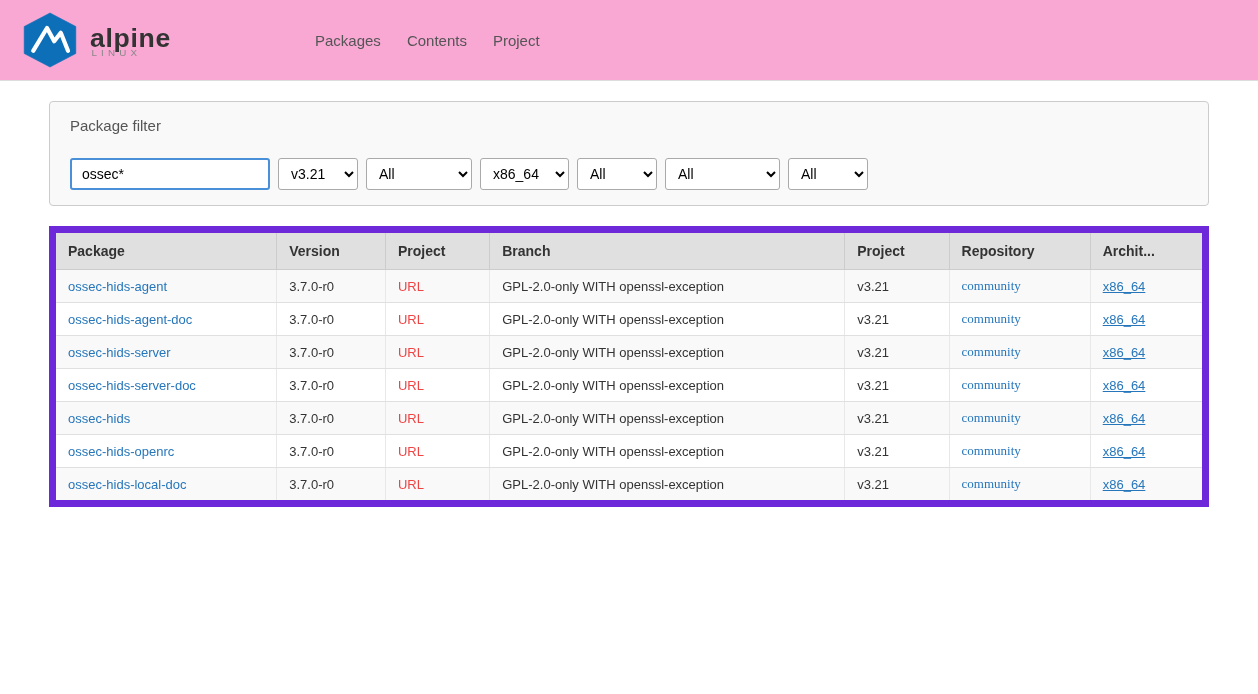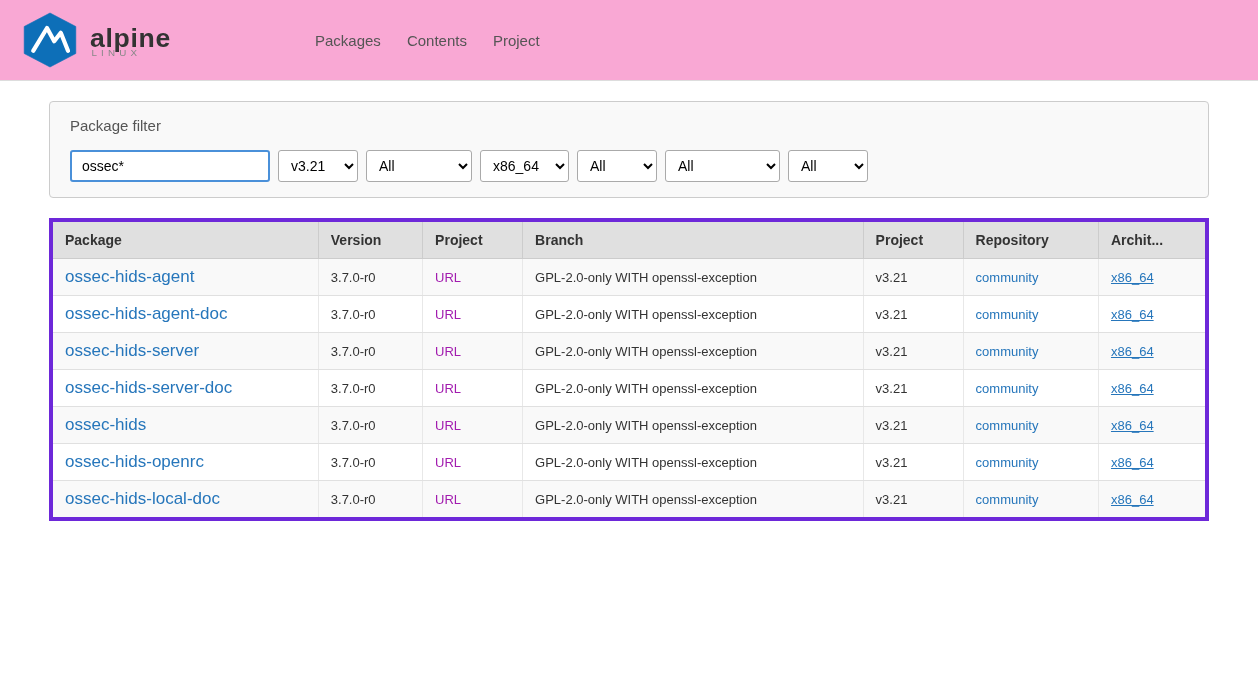--- a/index.html
+++ b/index.html
@@ -47,21 +47,21 @@
     }
     .filter-box {
       border: 1px solid #ccc;
       border-radius: 4px;
       padding: 15px 20px;
       background: #f9f9f9;
     }
     .filter-label {
       font-size: 15px;
       color: #555;
-      margin-bottom: 16px;
+      margin-bottom: 24px;
       font-weight: normal;
     }
     .filter-controls {
       display: flex;
       align-items: center;
       gap: 8px;
       flex-wrap: wrap;
     }
     .filter-input {
       border: 2px solid #4a90d9;
@@ -83,21 +83,21 @@
 
     
     .table-section {
       margin: 20px auto;
       max-width: 1200px;
       padding: 0 20px;
     }
     .packages-table {
       width: 100%;
       border-collapse: collapse;
-      border: 4px solid #6d28d9;
+      border: 7px solid #6d28d9;
     }
     .packages-table thead tr {
       background: #e0e0e0;
     }
     .packages-table th {
       text-align: left;
       padding: 10px 12px;
       font-weight: bold;
       font-size: 14px;
       border-right: 1px solid #ccc;
@@ -111,33 +111,34 @@
     }
     .packages-table tbody tr:nth-child(odd) {
       background: #f9f9f9;
     }
     .packages-table tbody tr:nth-child(even) {
       background: #fff;
     }
     .pkg-link {
       color: #2676bb;
       text-decoration: none;
-      font-size: 17px;
+      font-size: 13px;
     }
     .version-bold {
       font-weight: normal;
       color: #333;
     }
     .url-link {
-      color: #a21caf;
+      color: #ef4444;
       text-decoration: none;
     }
     .repo-link {
       color: #2676bb;
       text-decoration: none;
+      font-family: Liberation Serif, serif;
     }
     .arch-text {
       color: #2676bb;
       font-size: 13px;
     }
   </style>
 </head>
 <body>
 
 <div class="header">

